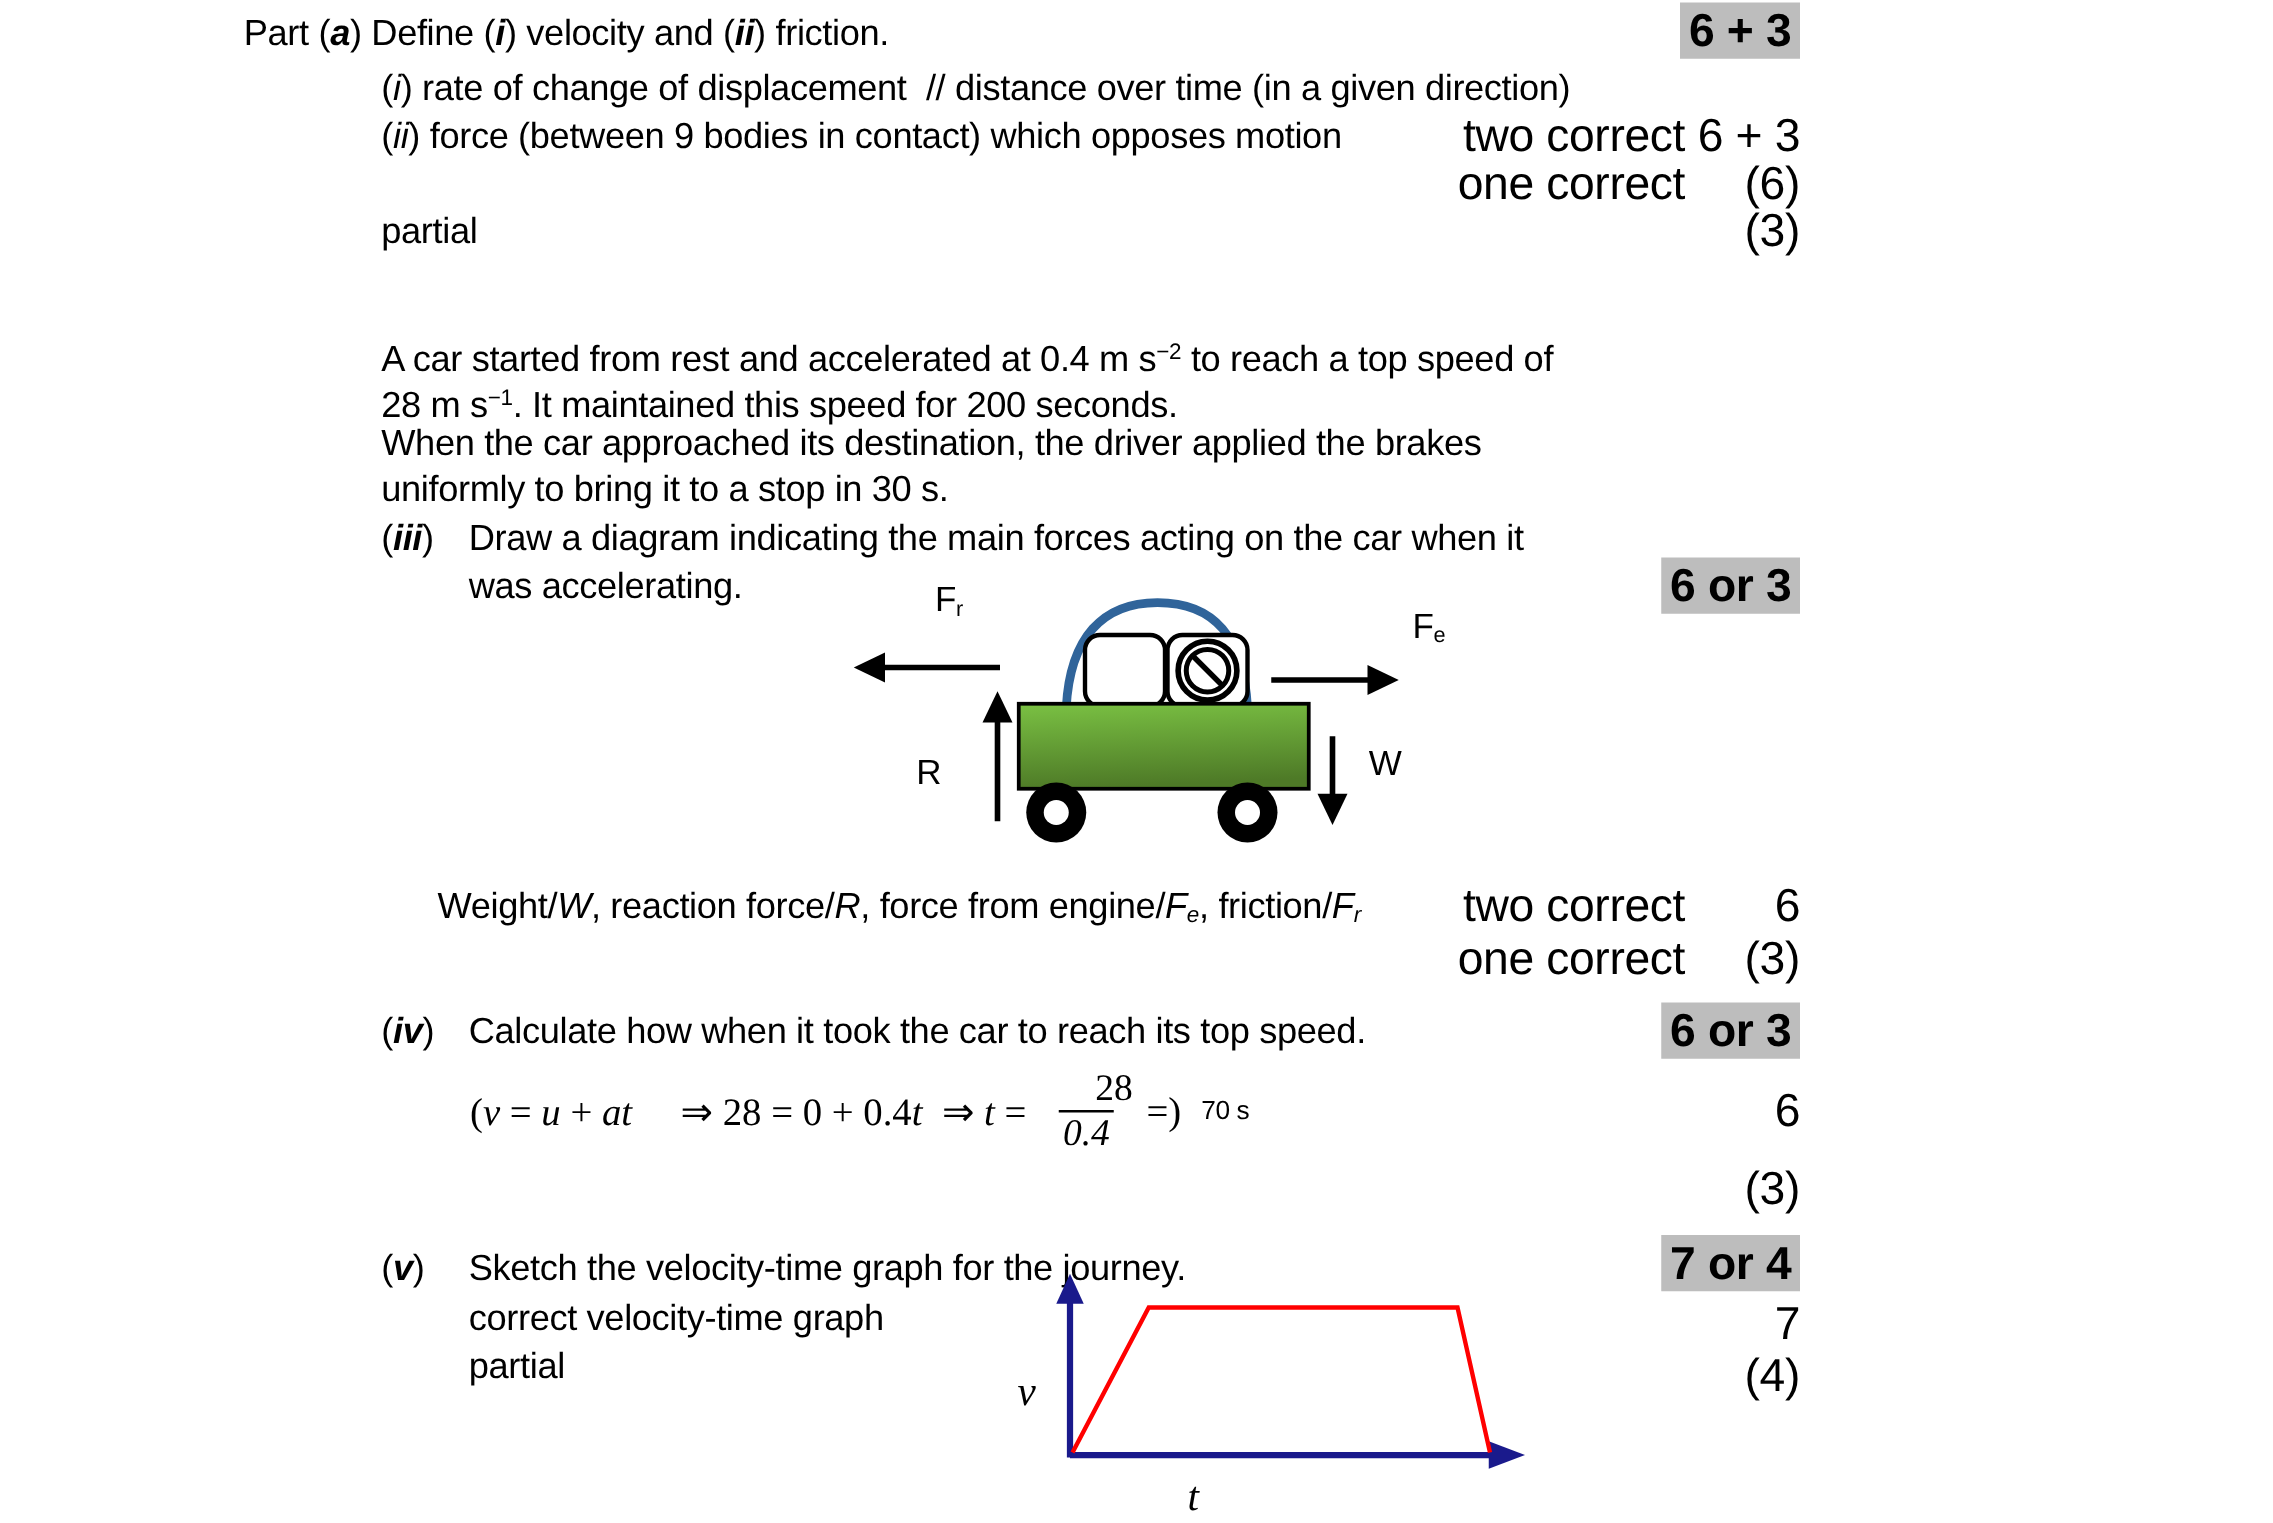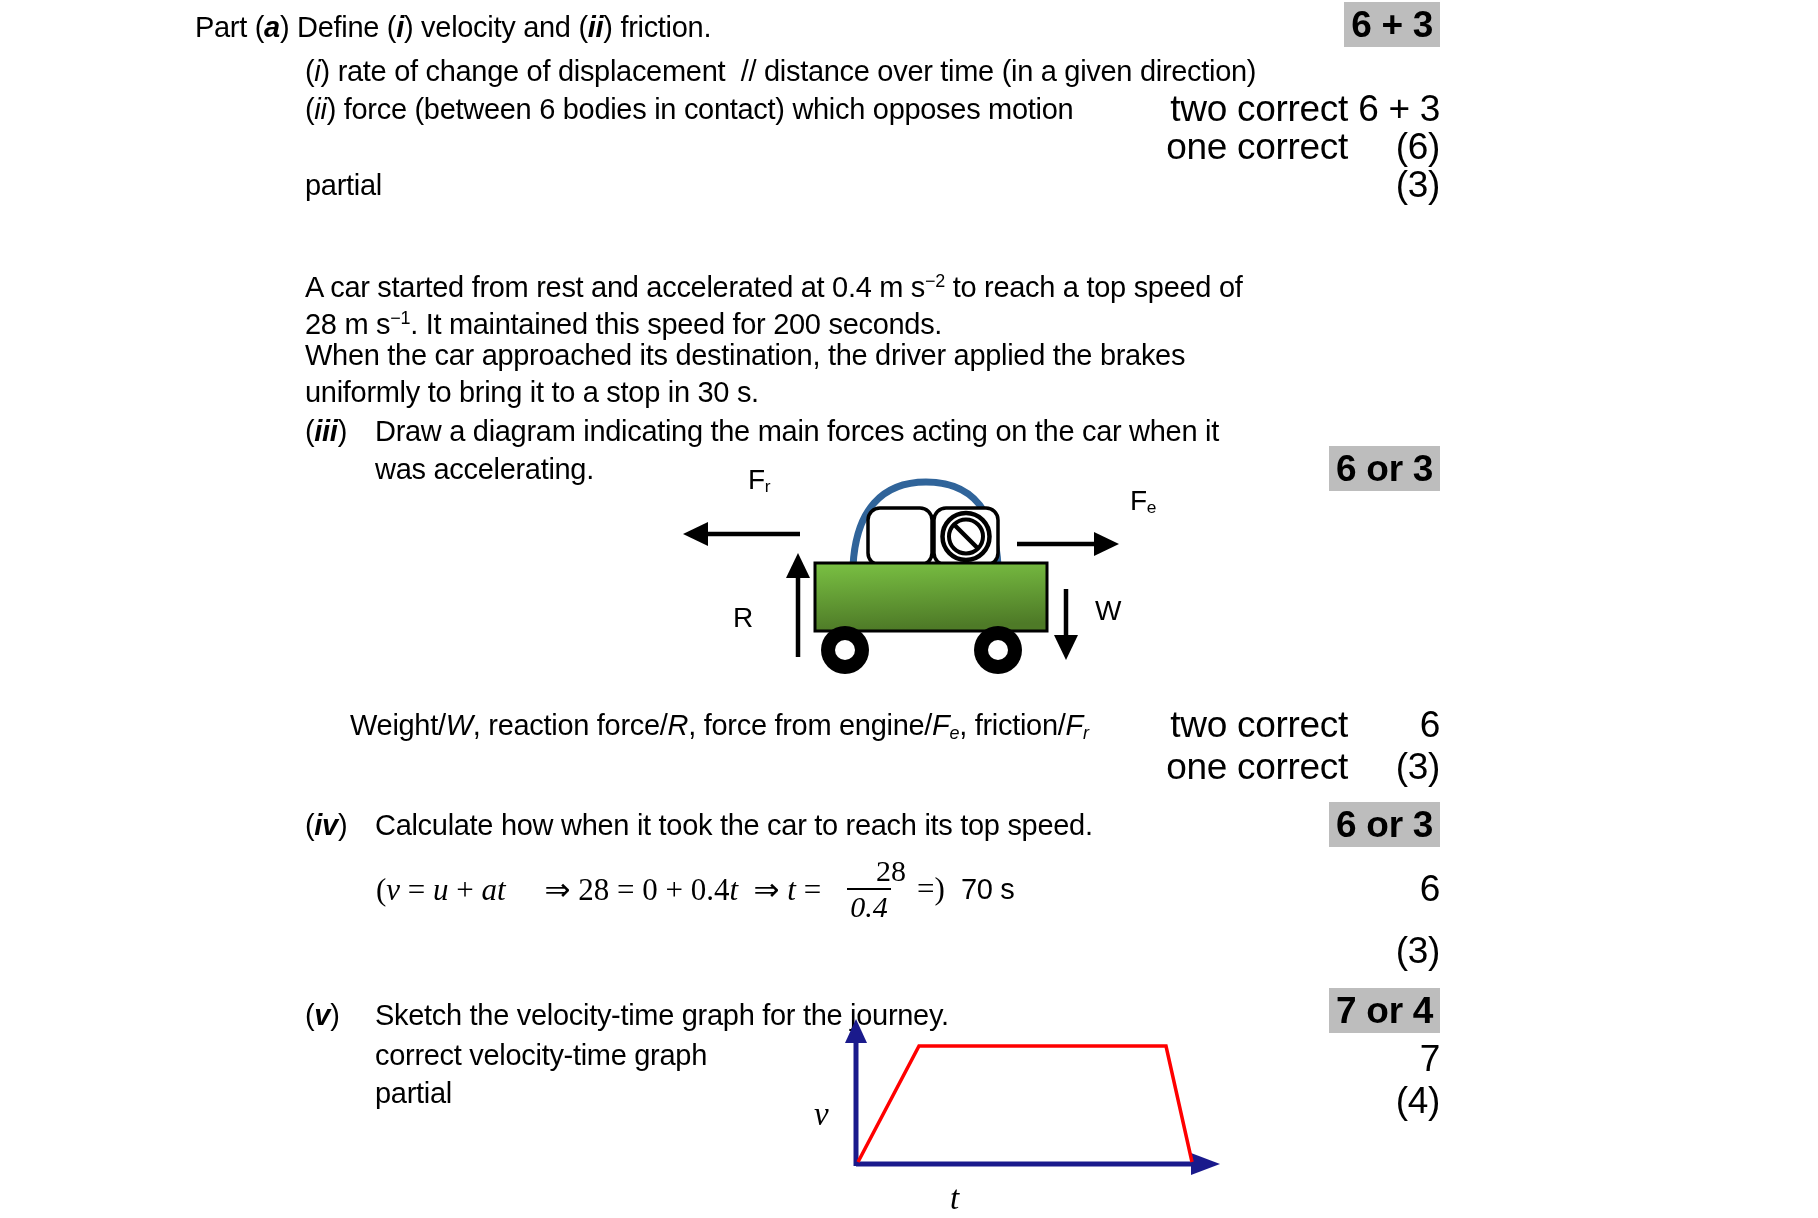--- a/index.html
+++ b/index.html
@@ -15,35 +15,35 @@
   .s-i{font-style:italic;}
   .s-bi{font-weight:700;font-style:italic;}
   .s-sub{font-size:0.62em;vertical-align:-0.2em;}
   .s-sup{font-size:0.62em;vertical-align:0.55em;}
   .s-m{font-family:"Liberation Serif",serif;font-style:italic;}
   .s-mr{font-family:"Liberation Serif",serif;}
   .eq{position:absolute;display:flex;align-items:center;font-family:"Liberation Serif",serif;font-size:31px;height:88px;text-align:right;}
   .frac{display:inline-flex;flex-direction:column;align-items:center;margin:0 8px;font-size:30px;line-height:1.15;}
   .frac .den{border-top:2.5px solid #000;padding:0 3px;font-style:italic;}
   .frac .fnum{padding:0 3px;margin-left:44px;}
-  .eq-result{font-family:"Liberation Sans",sans-serif;font-size:29px;margin-left:16px;letter-spacing:-0.3px;}
+  .eq-result{font-family:"Liberation Sans",sans-serif;font-size:21px;margin-left:16px;letter-spacing:-0.3px;}
   .flabel{position:absolute;font-size:28px;letter-spacing:-0.3px;}
   .glabel{position:absolute;font-family:"Liberation Serif",serif;font-style:italic;font-size:33px;}
   svg{position:absolute;overflow:visible;}
 </style>
 </head>
 <body>
 
 <div id="page" style="--hl: #bdbdbd; --axis: #1a1a8c; --curve: #ff0000; --dome: #30649a;">
 
   <div class="line" style="top:8px;left:195px"><span class="s-b">Part (</span><span class="s-bi">a</span><span class="s-b">) Define (</span><span class="s-bi">i</span><span class="s-b">) velocity and (</span><span class="s-bi">ii</span><span class="s-b">) friction.</span></div>
   <div class="mark" style="top:6px"><span class="hl">6 + 3</span></div>
 
   <div class="line" style="top:52px;left:305px"><span>(</span><span class="s-i">i</span><span>) rate of change of displacement&nbsp; // distance over time (in a given direction)</span></div>
-  <div class="line" style="top:90px;left:305px"><span>(</span><span class="s-i">ii</span><span>) force (between 6 bodies in contact) which opposes motion</span></div>
+  <div class="line" style="top:90px;left:305px"><span>(</span><span class="s-i">ii</span><span>) force (between 9 bodies in contact) which opposes motion</span></div>
   <div class="mark" style="top:90px"><span>two correct</span><span class="numcol">6 + 3</span></div>
   <div class="mark" style="top:128px"><span>one correct</span><span class="numcol">(6)</span></div>
   <div class="line" style="top:166px;left:305px">partial</div>
   <div class="mark" style="top:166px"><span class="numcol">(3)</span></div>
 
   <div class="line" style="top:262px;left:305px"><span class="s-b">A car started from rest and accelerated at 0.4 m s</span><span class="s-b s-sup">−2</span><span class="s-b"> to reach a top speed of</span></div>
   <div class="line" style="top:299px;left:305px"><span class="s-b">28 m s</span><span class="s-b s-sup">−1</span><span class="s-b">. It maintained this speed for 200 seconds.</span></div>
   <div class="line" style="top:336px;left:305px"><span class="s-b">When the car approached its destination, the driver applied the brakes</span></div>
   <div class="line" style="top:373px;left:305px"><span class="s-b">uniformly to bring it to a stop in 30 s.</span></div>
 

